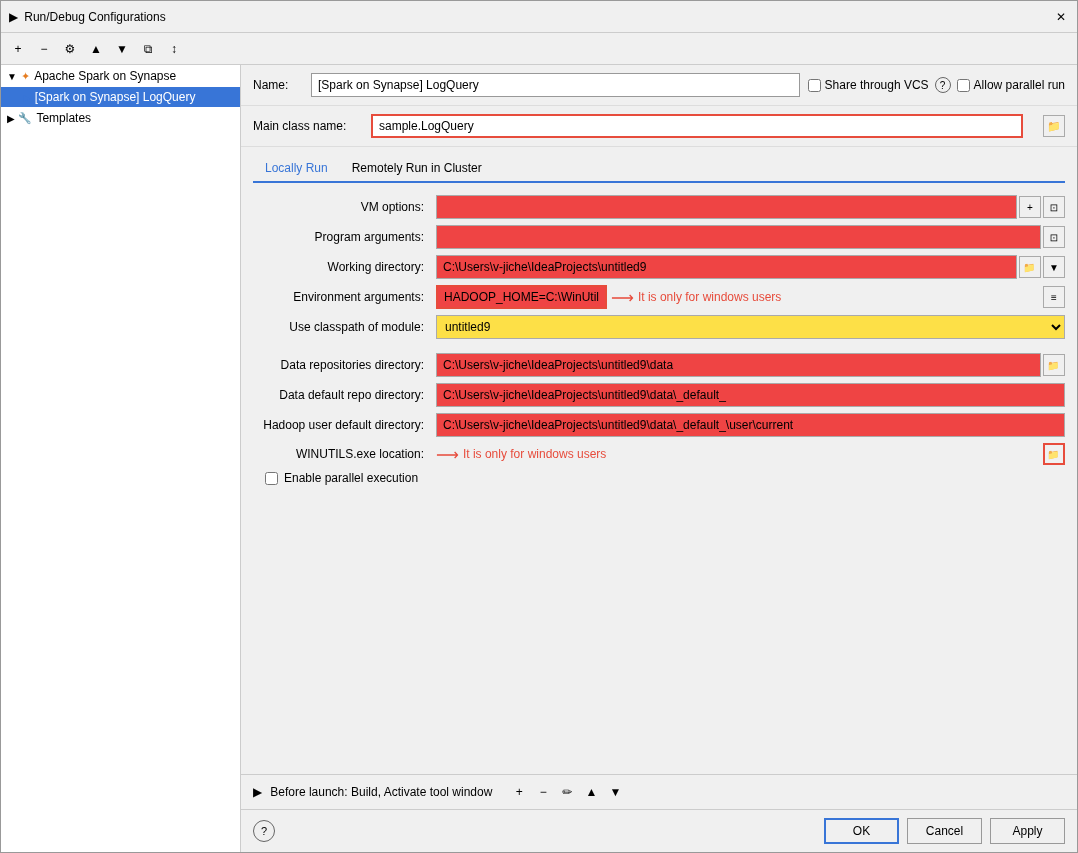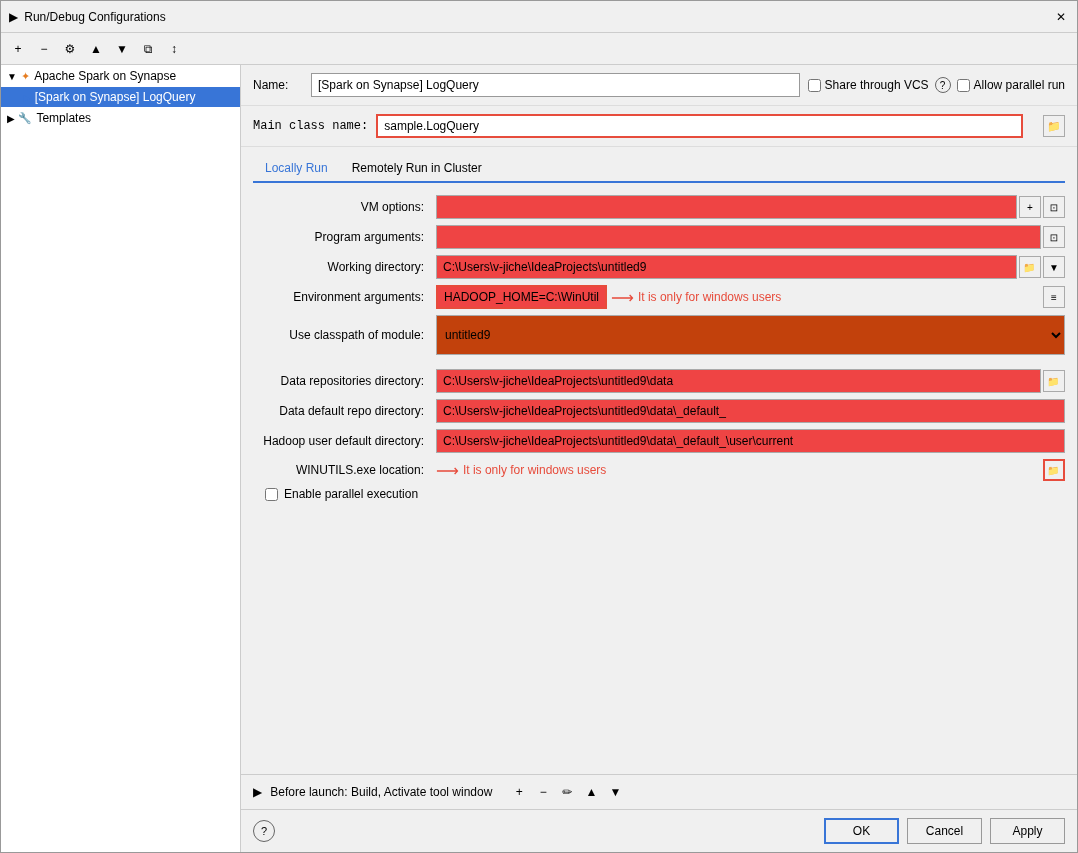--- a/index.html
+++ b/index.html
@@ -32,21 +32,21 @@
     .name-row { display: flex; align-items: center; padding: 8px 12px; border-bottom: 1px solid #ddd; background: #f0f0f0; gap: 8px; }
     .name-label { font-size: 12px; min-width: 50px; }
     .name-input { flex: 1; max-width: 500px; height: 24px; border: 1px solid #999; padding: 2px 6px; font-size: 12px; background: #fff; }
     .vcs-area { display: flex; align-items: center; gap: 6px; margin-left: auto; font-size: 12px; }
     .checkbox-label { display: flex; align-items: center; gap: 4px; cursor: pointer; }
     .vcs-help { width: 16px; height: 16px; border-radius: 50%; border: 1px solid #666; display: flex; align-items: center; justify-content: center; font-size: 10px; cursor: pointer; }
 
     .params-section { padding: 8px 12px 4px 12px; background: #f0f0f0; border-bottom: 1px solid #ddd; }
     .params-title { font-size: 12px; margin-bottom: 6px; }
     .param-row { display: flex; align-items: center; gap: 8px; margin-bottom: 4px; }
-    .param-label { font-size: 12px; min-width: 110px; text-align: center; font-family: Liberation Mono, monospace; }
+    .param-label { font-size: 12px; min-width: 110px; text-align: left; }
     .param-input { flex: 1; height: 24px; border: 1px solid #999; padding: 2px 6px; font-size: 12px; background: #fff; }
     .param-input-container { flex: 1; display: flex; align-items: center; gap: 20px; }
     .folder-btn { width: 22px; height: 22px; border: 1px solid #aaa; background: #f0f0f0; cursor: pointer; display: flex; align-items: center; justify-content: center; font-size: 11px; }
 
     .tabs-bar { display: flex; border-bottom: 2px solid #3875d7; margin: 8px 12px 0 12px; }
     .tab { padding: 6px 12px; cursor: pointer; font-size: 12px; border: none; background: none; }
     .tab.active { border-bottom: 2px solid #3875d7; margin-bottom: -2px; color: #3875d7; font-weight: 500; }
 
     .tab-content { flex: 1; padding: 12px; overflow-y: auto; background: #f0f0f0; }
 
@@ -54,21 +54,21 @@
     .field-label { font-size: 12px; min-width: 175px; text-align: right; padding-right: 4px; }
     .field-input { flex: 1; height: 24px; border: 1px solid #aaa; padding: 2px 6px; font-size: 12px; background: #ef4444; }
     .field-input-container { flex: 1; display: flex; align-items: center; gap: 2px; }
     .field-expand-btn { width: 22px; height: 22px; border: 1px solid #aaa; background: #f0f0f0; cursor: pointer; display: flex; align-items: center; justify-content: center; font-size: 10px; }
 
     .highlighted-input { border: 2px solid #e74c3c !important; }
     .windows-note { color: #e74c3c; font-size: 12px; display: flex; align-items: center; gap: 4px; }
     .arrow-right { font-size: 16px; }
 
     .select-row { display: flex; align-items: center; gap: 8px; margin-bottom: 6px; }
-    .field-select { flex: 1; height: 40px; border: 1px solid #aaa; padding: 2px 4px; font-size: 12px; background: #c2410c; }
+    .field-select { flex: 1; height: 24px; border: 1px solid #aaa; padding: 2px 4px; font-size: 12px; background: #fde047; }
 
     .section-divider { height: 8px; }
 
     .checkbox-row { display: flex; align-items: center; gap: 6px; margin-bottom: 6px; margin-left: 12px; }
 
     .before-launch { border-top: 1px solid #ccc; padding: 6px 12px; display: flex; align-items: center; gap: 8px; font-size: 12px; }
     .before-launch-text { font-size: 12px; text-align: right; }
     .launch-toolbar { display: flex; gap: 2px; margin-left: 8px; }
 
     .bottom-bar { display: flex; align-items: center; justify-content: flex-end; padding: 8px 12px; gap: 8px; border-top: 1px solid #ccc; background: #f0f0f0; }

